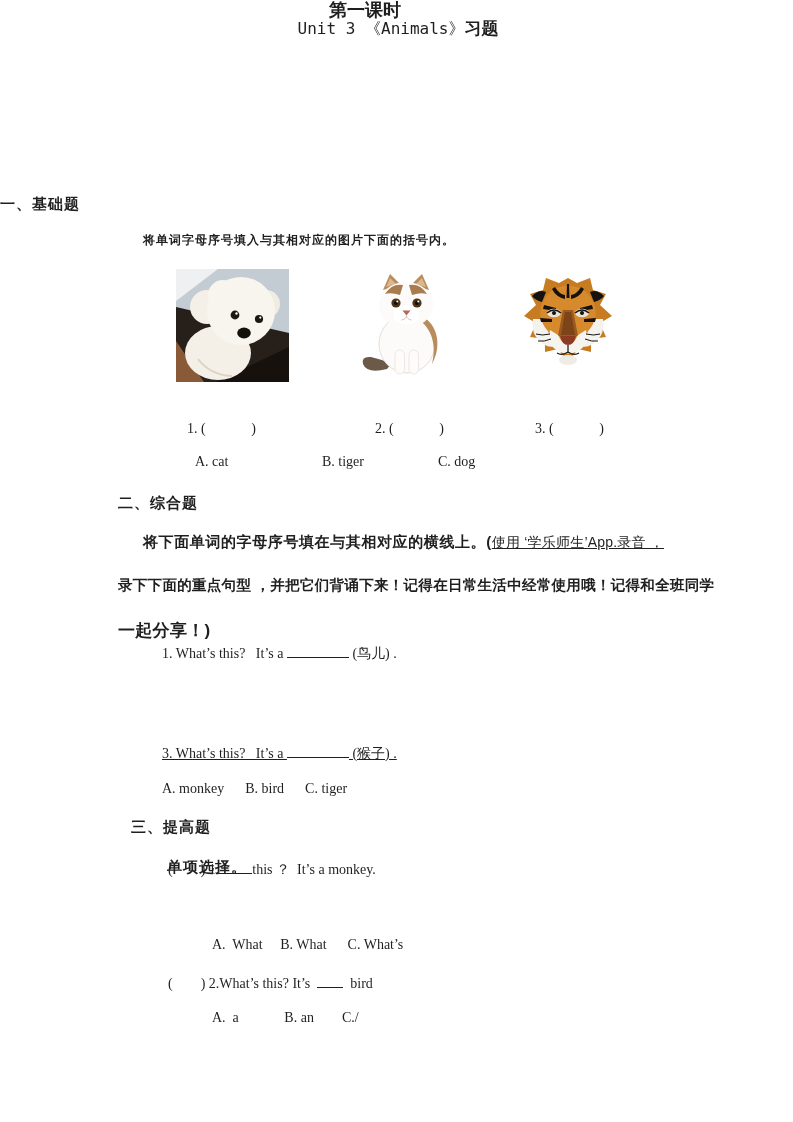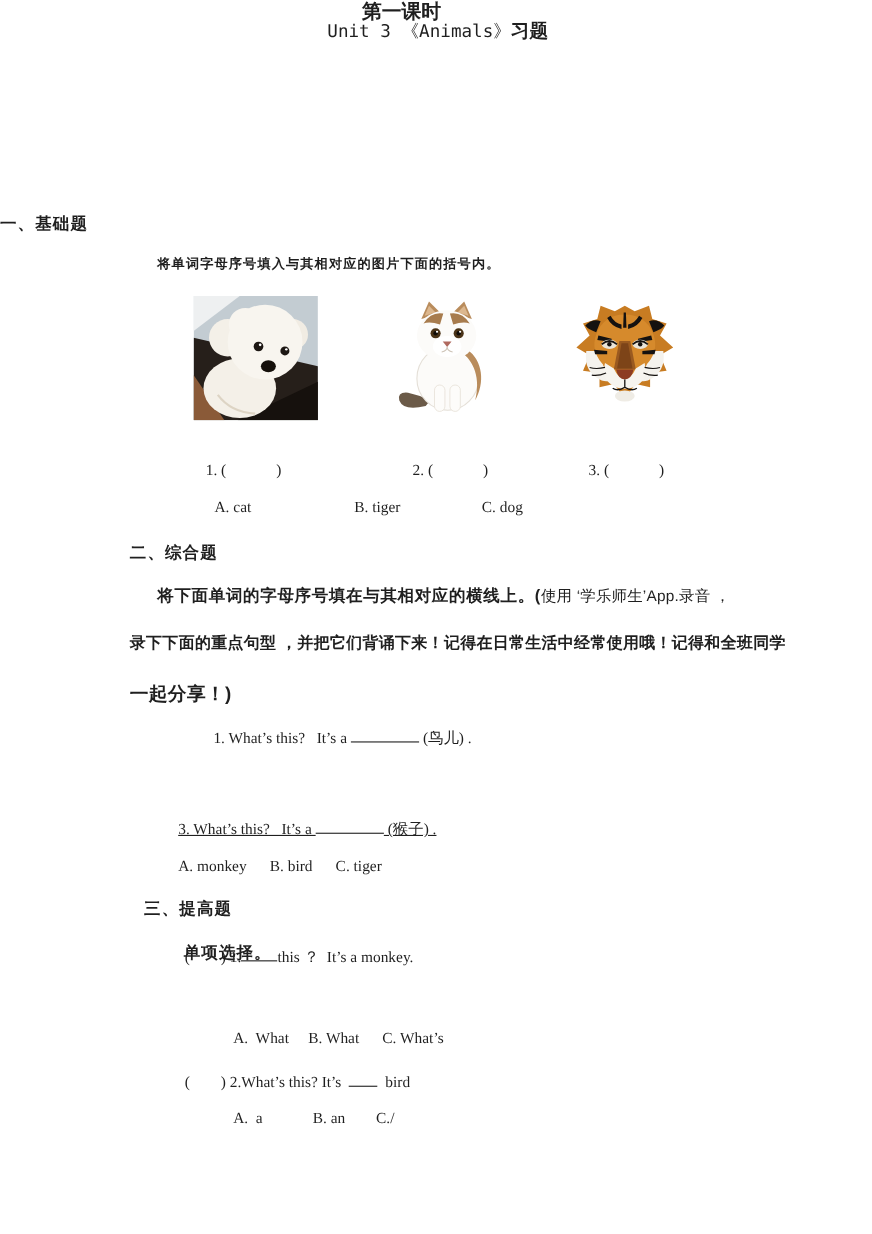--- a/index.html
+++ b/index.html
@@ -27,26 +27,26 @@
   .ph-cat   { left:359px; top:272px; width:94px;  height:106px; }
   .ph-tiger { left:520px; top:274px; width:96px;  height:95px; }
 
   .bracket-row  { top:421px; font-size:14px; }
   .bk1 { left:187px; } .bk2 { left:375px; } .bk3 { left:535px; }
   .opt1-row { top:454px; font-size:14px; }
   .op1a { left:195px; } .op1b { left:322px; } .op1c { left:438px; }
 
   .s2-heading { left:118px; top:494px; font-size:15px; letter-spacing:1px; }
   .s2-line1   { left:143px; top:533px; font-size:15px; letter-spacing:0.6px; }
-  .s2-line1 .note { font-size:14px; font-weight:400; letter-spacing:0.2px; }
+  .s2-line1 .note { font-size:14px; font-weight:400; letter-spacing:0.2px;text-decoration:underline; }
   .s2-line2   { left:118px; top:577px; font-size:14.5px; letter-spacing:0.3px; }
   .s2-line3   { left:118px; top:621px; font-size:17px; letter-spacing:0.3px; }
 
   .q-row { left:162px; font-size:14px; }
-  .qr1 { top:661px;margin-left:32px; } .qr2 { top:702px; } .qr3 { top:744px;text-decoration:underline; }
+  .qr1 { top:644px; } .qr2 { top:702px; } .qr3 { top:744px;text-decoration:underline; }
   .s2-opts { left:162px; top:781px; font-size:14px; }
 
   .blank { display:inline-block; border-bottom:1.3px solid #1f1f1f; height:0.95em; vertical-align:baseline; }
   .blank-s2 { width:62px; }
   .blank-q1 { width:33px; }
   .blank-q2 { width:26px; }
 
   .s3-heading { left:131px; top:818px; font-size:15px; letter-spacing:1px; }
   .s3-sub     { left:167px; top:858px; font-size:15px; letter-spacing:1px; }
   .mc-q  { left:168px; font-size:14px; }

